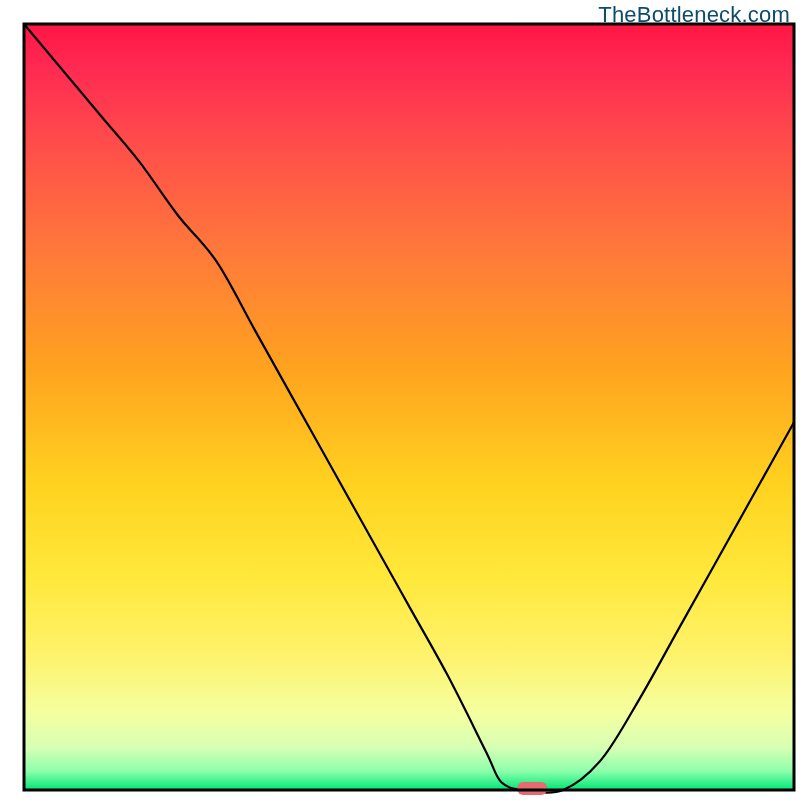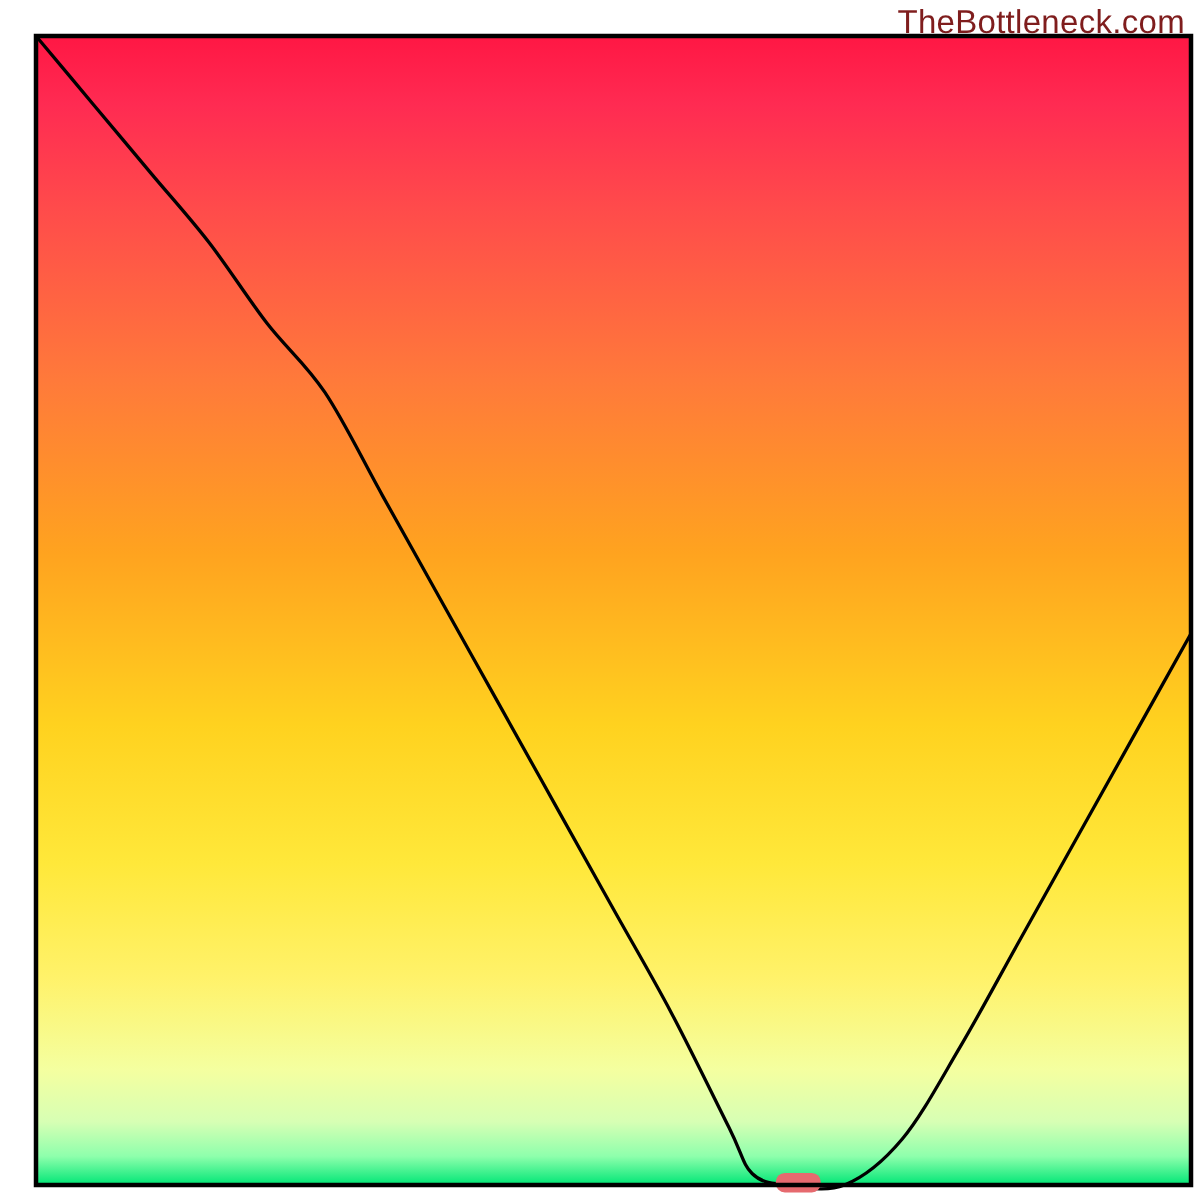--- a/index.html
+++ b/index.html
@@ -14,21 +14,21 @@
     position: relative;
     width: 800px;
     height: 800px;
   }
   .watermark {
     position: absolute;
     top: 2px;
     right: 10px;
     font-size: 22px;
     font-weight: 500;
-    color: #7f1d1d;
+    color: #0c4a6e;
     letter-spacing: 0.2px;
   }
   svg {
     display: block;
   }
 </style>
 </head>
 <body>
 <div class="container">
 

